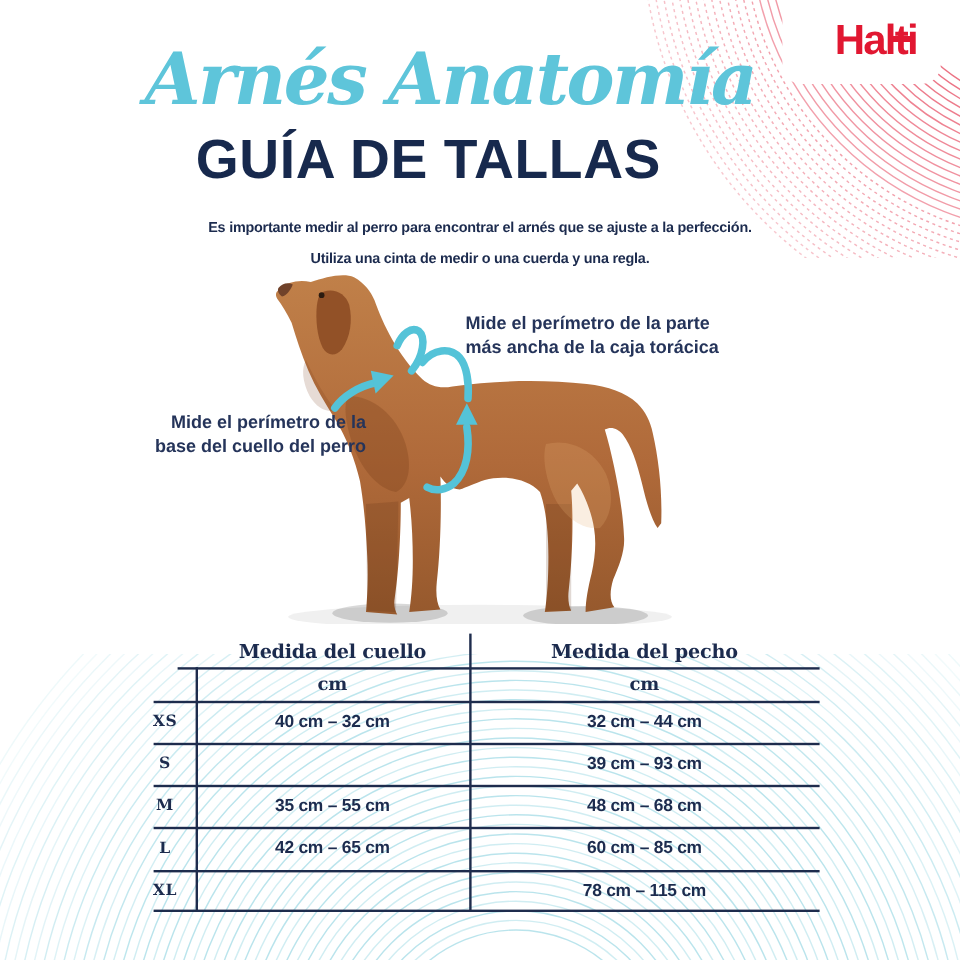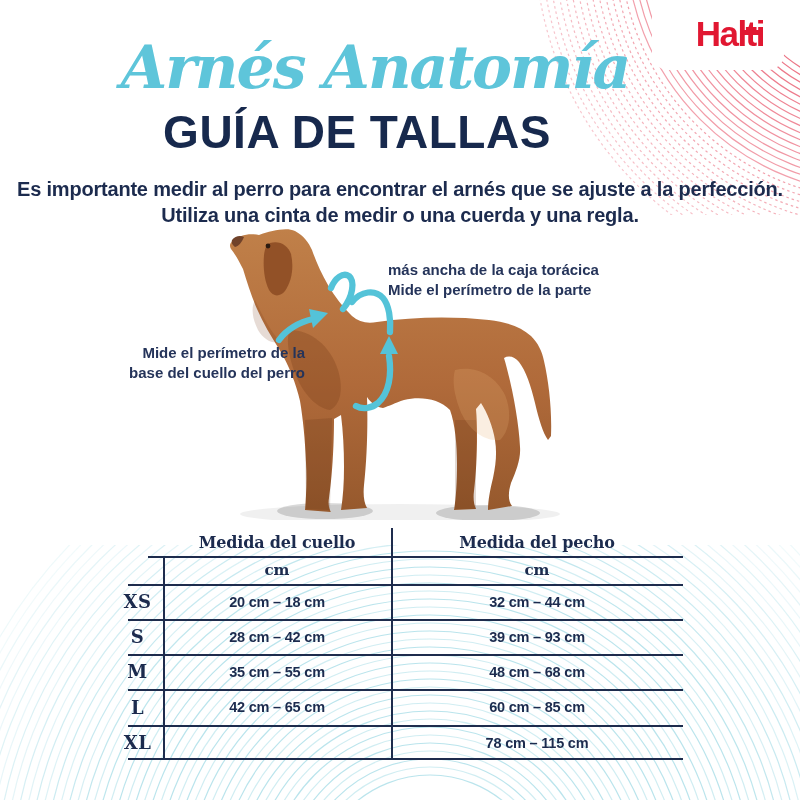--- a/index.html
+++ b/index.html
@@ -17,36 +17,36 @@
          color:#e11731;line-height:1;}
   .halti .tbar{position:absolute;left:46px;top:14px;width:20px;height:4.5px;background:#e11731;border-radius:2px;}
 
   
   .script-title{position:absolute;top:34px;left:-25px;width:800px;text-align:center;
      font-family:"DejaVu Serif",serif;font-style:italic;font-weight:bold;
      font-size:60px;line-height:1.1;color:#5ec5da;letter-spacing:-2px;}
   .main-title{position:absolute;top:107px;left:-43px;width:800px;text-align:center;
      font-size:46px;font-weight:700;color:#17294d;letter-spacing:.5px;line-height:1.1;}
   .intro{position:absolute;top:176px;left:0;width:800px;text-align:center;
-     font-size:20px;font-weight:700;color:#1c2b4e;line-height:26px;letter-spacing:-.2px;}
+     font-size:12px;font-weight:700;color:#1c2b4e;line-height:26px;letter-spacing:-.2px;}
 
   
   .note{position:absolute;font-size:15px;font-weight:600;color:#25345a;line-height:20px;}
   .note-chest{top:260px;left:388px;text-align:left;}
   .note-neck{top:343px;left:105px;width:200px;text-align:right;}
 
   .dog-svg{position:absolute;left:175px;top:220px;}
 
   
   .tbl{position:absolute;left:112px;top:528px;width:571px;height:232px;display:grid;
        grid-template-columns:51px 228px 292px;grid-template-rows:28px 28px 35px 35px 35px 36px 35px;}
   .cell{display:flex;align-items:center;justify-content:center;color:#1c2b4e;}
   .hdr{font-family:"DejaVu Serif",serif;font-weight:bold;font-size:16px;letter-spacing:-.2px;}
   .unit{font-family:"DejaVu Serif",serif;font-weight:bold;font-size:15px;}
-  .sz{font-family:"DejaVu Serif",serif;font-weight:bold;font-size:18px;letter-spacing:.5px;}
+  .sz{font-family:"DejaVu Serif",serif;font-weight:bold;font-size:13px;letter-spacing:.5px;}
   .val{font-size:14.5px;font-weight:700;letter-spacing:-.2px;}
   .tline{position:absolute;background:#1e2c4d;}
 </style>
 </head>
 <body>
 
 <div class="page">
 
   <svg id="wavesTR" class="waves-tr" width="310" height="215" viewBox="490 -10 310 215">
       <circle cx="880" cy="-70" r="150" fill="none" stroke="#e2304a" stroke-width="1.2" opacity="0.68"></circle>
@@ -201,40 +201,39 @@
     <polygon fill="#54c3d8" points="328,313 313,328 309,309"></polygon>
 
     <g stroke="#54c3d8" stroke-width="6.3" fill="none" stroke-linecap="round">
       <path d="M 352 302 C 361 291 375 289 383 298 C 389 305 391 319 390 332"></path>
       <path d="M 389 356 C 392 375 389 393 378 403 C 372 408 363 410 356 406"></path>
     </g>
     <polygon fill="#54c3d8" points="389,336 380,354 398,354"></polygon>
   </svg>
 
   <div class="note note-chest">
+    <div>Mide el perímetro de la parte</div>
     <div>más ancha de la caja torácica</div>
-    <div>Mide el perímetro de la parte</div>
   </div>
   <div class="note note-neck">
     <div>Mide el perímetro de la</div>
     <div>base del cuello del perro</div>
   </div>
 
   <div class="tbl">
     <div class="cell hdr" style="grid-area:1/2">Medida del cuello</div>
     <div class="cell hdr" style="grid-area:1/3">Medida del pecho</div>
     <div class="cell unit" style="grid-area:2/2">cm</div>
     <div class="cell unit" style="grid-area:2/3">cm</div>
 
     <div class="cell sz" style="grid-area:3/1">XS</div>
-    <div class="cell val" style="grid-area:3/2">20 cm – 18 cm</div>
+    <div class="cell val" style="grid-area:3/2">40 cm – 32 cm</div>
     <div class="cell val" style="grid-area:3/3">32 cm – 44 cm</div>
 
     <div class="cell sz" style="grid-area:4/1">S</div>
-    <div class="cell val" style="grid-area:4/2">28 cm – 42 cm</div>
     <div class="cell val" style="grid-area:4/3">39 cm – 93 cm</div>
 
     <div class="cell sz" style="grid-area:5/1">M</div>
     <div class="cell val" style="grid-area:5/2">35 cm – 55 cm</div>
     <div class="cell val" style="grid-area:5/3">48 cm – 68 cm</div>
 
     <div class="cell sz" style="grid-area:6/1">L</div>
     <div class="cell val" style="grid-area:6/2">42 cm – 65 cm</div>
     <div class="cell val" style="grid-area:6/3">60 cm – 85 cm</div>
 

